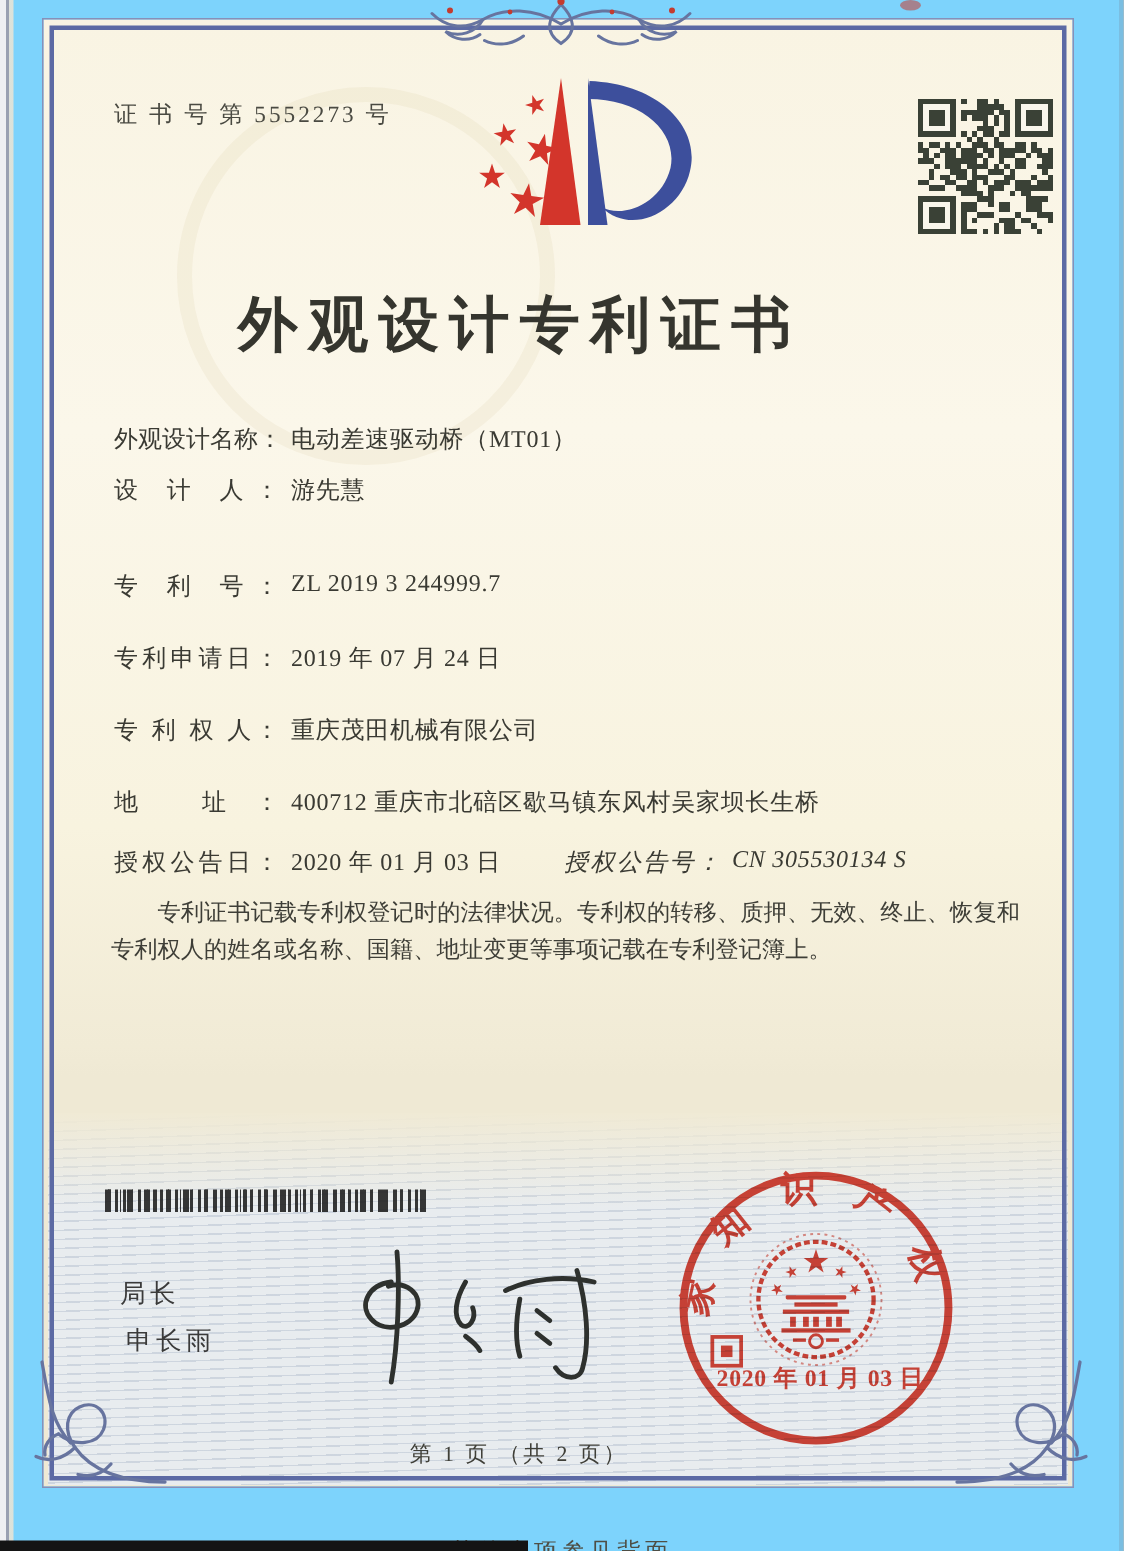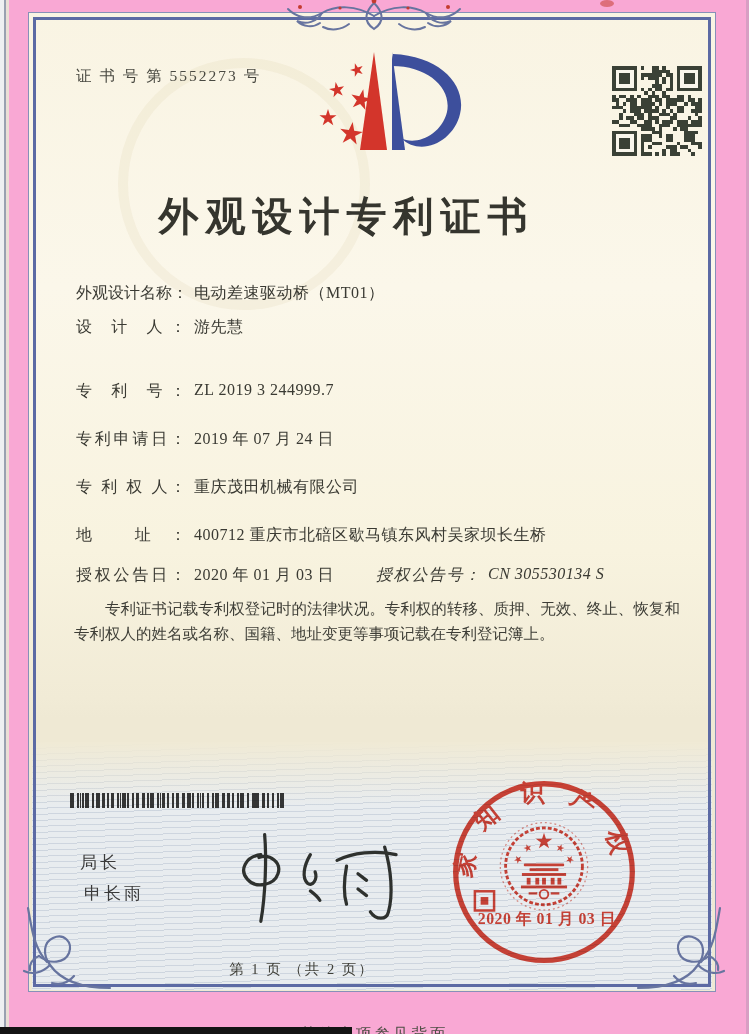--- a/index.html
+++ b/index.html
@@ -1,17 +1,17 @@
 <!DOCTYPE html>
 <html><head>
 <meta charset="utf-8">
 <style>
   html,body{margin:0;padding:0;}
   body{background:#888;font-family:"Liberation Serif","DejaVu Serif",serif;}
-  .page{position:relative;width:749px;height:1034px;margin:0 auto;background:#f9a8d4;overflow:hidden;}
+  .page{position:relative;width:749px;height:1034px;margin:0 auto;background:#7dd3fc;overflow:hidden;}
 
   
   .paper-inner{position:absolute;left:29px;top:13px;width:686px;height:978px;z-index:1;
     background:linear-gradient(180deg,#f9f4e3 0%,#fbf7ea 28%,#f8f3df 55%,#f1ebd6 70%,#efe9d4 72%);}
   .guilloche{position:absolute;left:32px;top:742px;width:680px;height:248px;z-index:1;
     background-color:#e8ecef;
     background-image:repeating-linear-gradient(178deg,rgba(150,165,188,.32) 0 1px,rgba(0,0,0,0) 1px 6px);}
   .guilloche:before{content:"";position:absolute;left:0;top:0;width:100%;height:64px;
     background:linear-gradient(180deg,#f0ead5 0%,rgba(240,234,213,0) 100%);}
   .watermark-ring{position:absolute;left:118px;top:58px;width:232px;height:232px;border-radius:50%;
@@ -54,21 +54,21 @@
       repeating-linear-gradient(90deg,#1d1d1d 0 2px,rgba(0,0,0,0) 2px 13px);}
 
   .sig-title{left:80px;top:851px;font-size:17px;color:#3a3a3a;letter-spacing:3px;
     font-family:"Liberation Sans","DejaVu Sans",sans-serif;}
   .sig-name{left:84px;top:882px;font-size:17px;color:#3a3a3a;letter-spacing:3px;
     font-family:"Liberation Sans","DejaVu Sans",sans-serif;}
   .sig-hand{left:205px;top:828px;}
 
   .seal{left:448px;top:778px;z-index:5;mix-blend-mode:multiply;opacity:.93;}
 
-  .page-info{left:0;top:960px;width:604px;text-align:center;font-size:14.5px;letter-spacing:2px;color:#3f3f38;}
+  .page-info{left:0;top:960px;width:604px;text-align:center;font-size:14.5px;letter-spacing:2px;color:#3f3f38;padding-left:44px;}
   .back-note{left:0;top:1024px;width:749px;text-align:center;font-size:15.5px;letter-spacing:3px;color:#4e4e45;}
 
   
   .scan-left{position:absolute;left:0;top:0;width:9px;height:100%;z-index:6;
     background:linear-gradient(90deg,#eef0f2 0 4px,#99a1b1 4px 6px,rgba(232,228,214,.9) 6px 9px);}
   .scan-bottom{position:absolute;left:0;top:1027px;width:352px;height:7px;background:#141414;z-index:6;}
   .scan-right{position:absolute;right:0;top:0;width:3px;height:100%;background:rgba(120,126,142,.25);z-index:6;}
   .scan-smudge{position:absolute;left:600px;top:0;width:14px;height:7px;border-radius:50%;
     background:rgba(199,62,49,.55);z-index:6;}
 </style>

